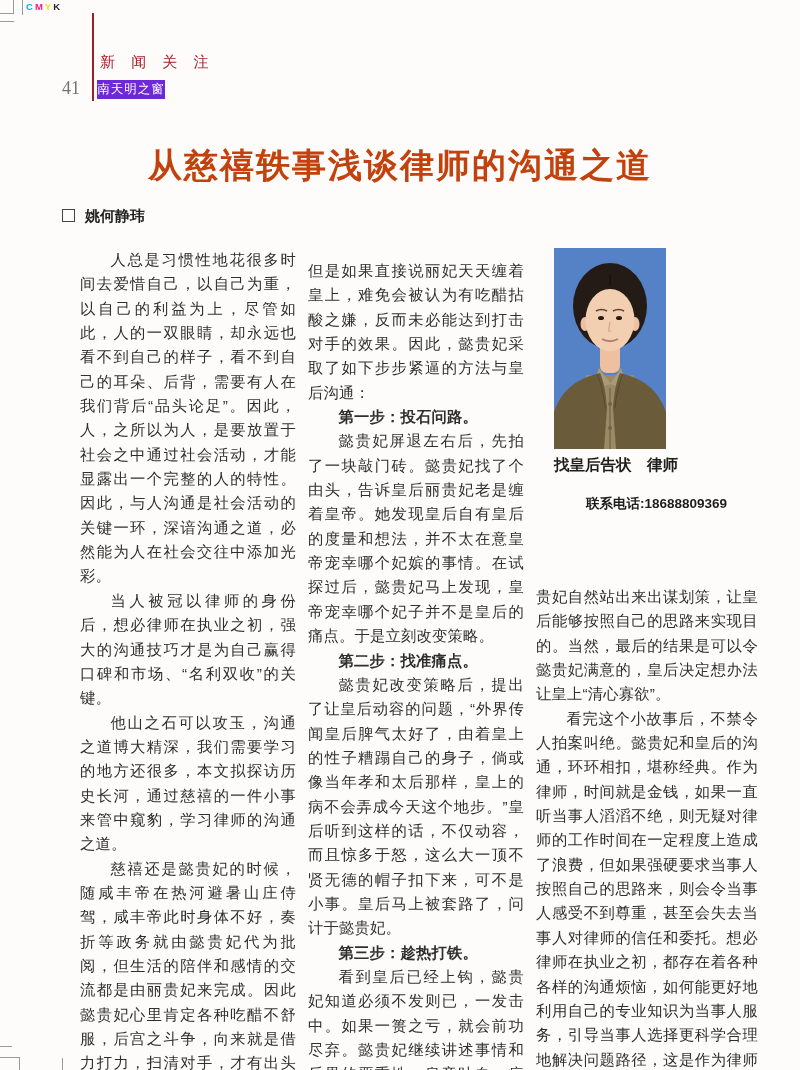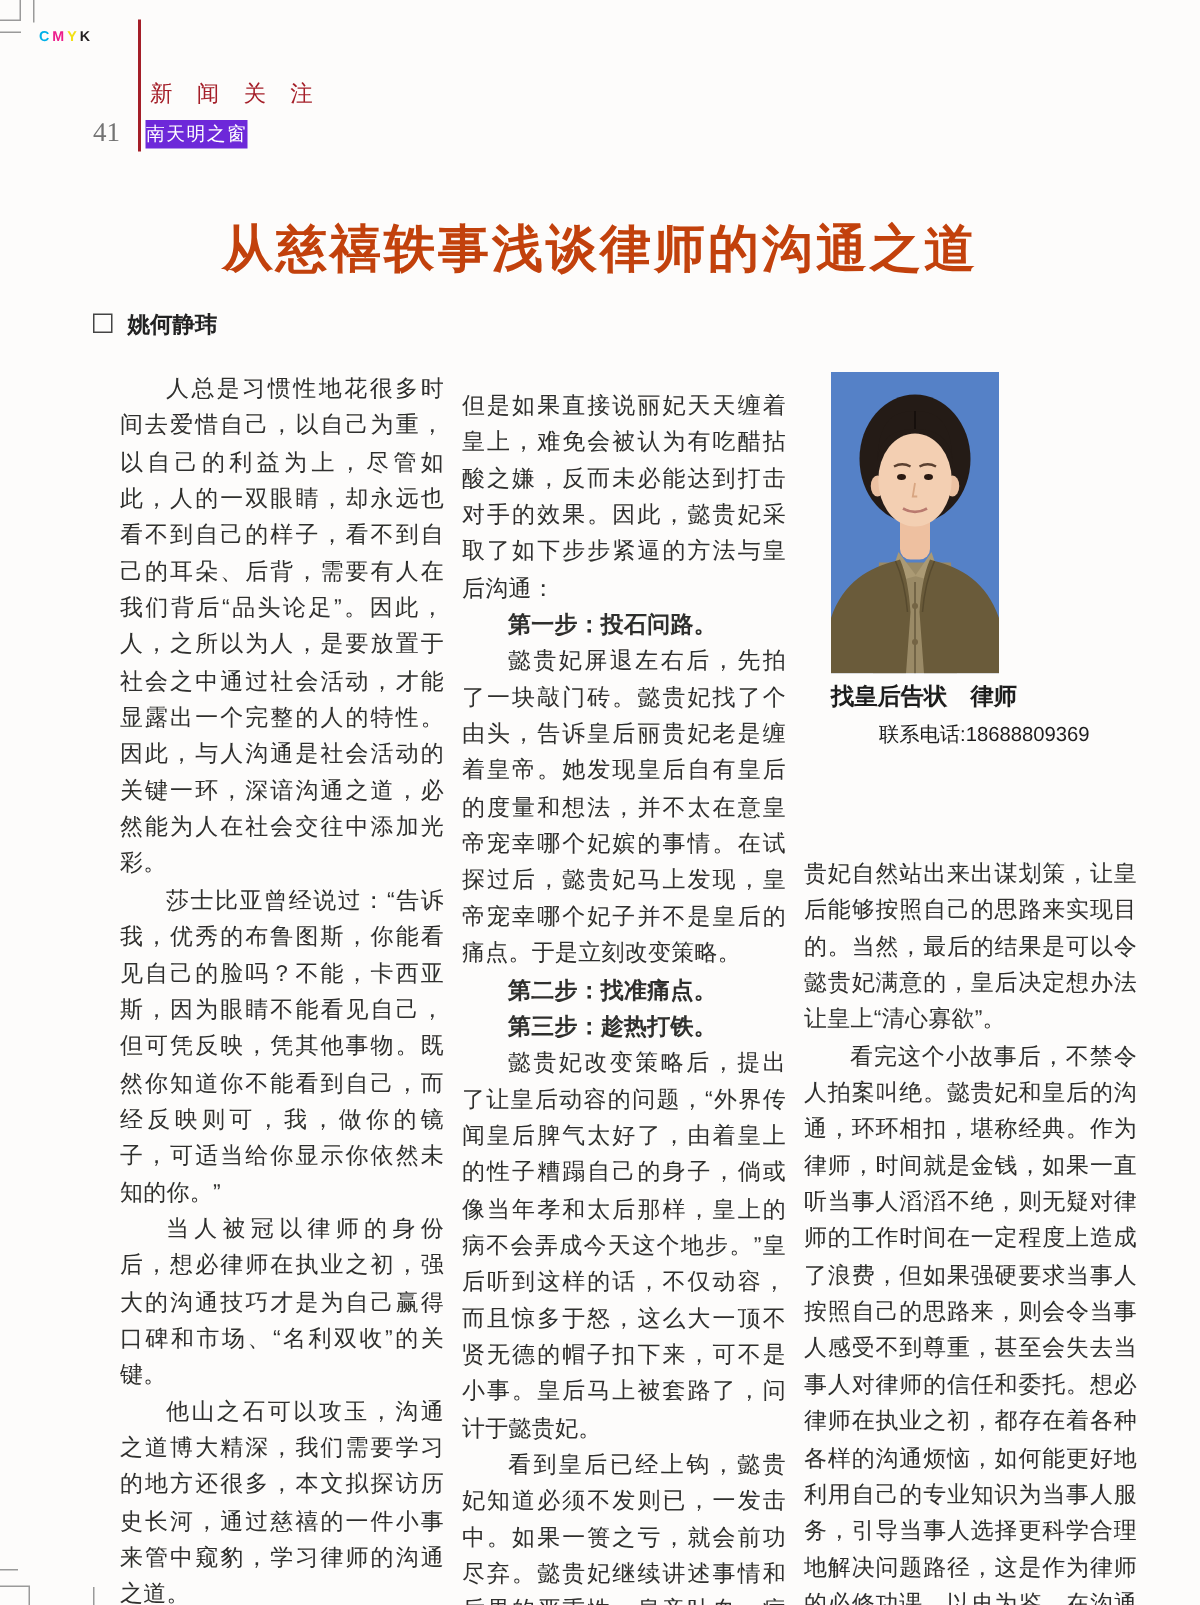--- a/index.html
+++ b/index.html
@@ -9,21 +9,21 @@
     font-family:"Liberation Sans","DejaVu Sans",sans-serif;
   }
   
   .mark{position:absolute;background:#9a9a9a;}
   .tl-box{position:absolute;left:-7px;top:-7px;width:19px;height:19px;border:1px solid #9a9a9a;background:transparent;}
   .bl-box{position:absolute;left:-7px;top:1057px;width:25px;height:30px;border:1px solid #9a9a9a;background:transparent;}
   .tl-h2{left:0;top:21px;width:14px;height:1px;}
   .tl-v2{left:22px;top:0;width:1px;height:15px;}
   .bl-h1{left:0;top:1046px;width:12px;height:1px;}
   .bl-v3{left:62px;top:1058px;width:1px;height:12px;}
-  .cmyk{position:absolute;left:26px;top:19px;font-size:9.5px;font-weight:bold;letter-spacing:1px;}
+  .cmyk{position:absolute;left:26px;top:1px;font-size:9.5px;font-weight:bold;letter-spacing:1px;}
   .cmyk span{margin-right:1px;}
   .ink-c{color:#00b0e8;} .ink-m{color:#ec1e8c;} .ink-y{color:#f2e014;} .ink-k{color:#231f20;}
 
   
   .red-vline{position:absolute;left:92px;top:13px;width:2px;height:88px;background:#a41e28;}
   .section-label{position:absolute;left:100px;top:53px;font-size:15px;font-weight:normal;color:#a41e28;letter-spacing:6px;white-space:nowrap;}
   .page-num{position:absolute;left:62px;top:78px;font-size:18px;color:#737373;font-family:"Liberation Serif","DejaVu Serif",serif;}
   .edition-badge{position:absolute;left:97px;top:80px;width:68px;height:19px;background:#6d28d9;color:#fff;
     font-size:12.5px;line-height:19px;text-align:center;letter-spacing:1px;}
 
@@ -41,21 +41,21 @@
   .col3{left:536px;width:222px;}
   .col p.blk{margin:0;text-align:justify;font-size:15.3px;line-height:24.35px;letter-spacing:0.2px;
     text-justify:inter-ideograph;word-break:break-all;}
   .col p.indent{text-indent:2em;}
   .col p.noindent{text-indent:0;margin-top:11px;}
   .col p.heading{font-weight:bold;text-indent:2em;}
 
   
   .photo-wrap{margin:0 0 5px 18px;width:112px;height:201px;overflow:hidden;}
   .caption-name{margin-left:18px;font-size:15.5px;font-weight:bold;color:#1d1d1d;line-height:22px;}
-  .caption-phone{margin-left:18px;font-size:13.5px;font-weight:normal;color:#1d1d1d;line-height:20px;margin-top:4px;padding-left:32px;}
+  .caption-phone{margin-left:18px;font-size:13.5px;font-weight:bold;color:#1d1d1d;line-height:20px;margin-top:18px;padding-left:32px;}
   .col3-spacer{height:60px;}
 </style>
 </head>
 <body>
 
 <div class="page">
 
   <div class="tl-box"></div>
   <div class="mark tl-h2"></div>
   <div class="mark tl-v2"></div>
@@ -71,33 +71,32 @@
   <div class="page-num">41</div>
   <div class="edition-badge">南天明之窗</div>
 
   <div class="title">从慈禧轶事浅谈律师的沟通之道</div>
   <div class="author-line">
     <span class="author-box"></span><span>姚何静玮</span>
   </div>
 
   <div class="col col1">
       <p class="blk indent">人总是习惯性地花很多时间去爱惜自己，以自己为重，以自己的利益为上，尽管如此，人的一双眼睛，却永远也看不到自己的样子，看不到自己的耳朵、后背，需要有人在我们背后“品头论足”。因此，人，之所以为人，是要放置于社会之中通过社会活动，才能显露出一个完整的人的特性。因此，与人沟通是社会活动的关键一环，深谙沟通之道，必然能为人在社会交往中添加光彩。</p>
-      <p class="blk indent">莎士比亚曾经说过：“告诉我，优秀的布鲁图斯，你能看见自己的脸吗？不能，卡西亚斯，因为眼睛不能看见自己，但可凭反映，凭其他事物。既然你知道你不能看到自己，而经反映则可，我，做你的镜子，可适当给你显示你依然未知的你。”</p>
       <p class="blk indent">当人被冠以律师的身份后，想必律师在执业之初，强大的沟通技巧才是为自己赢得口碑和市场、“名利双收”的关键。</p>
       <p class="blk indent">他山之石可以攻玉，沟通之道博大精深，我们需要学习的地方还很多，本文拟探访历史长河，通过慈禧的一件小事来管中窥豹，学习律师的沟通之道。</p>
       <p class="blk indent">慈禧还是懿贵妃的时候，随咸丰帝在热河避暑山庄侍驾，咸丰帝此时身体不好，奏折等政务就由懿贵妃代为批阅，但生活的陪伴和感情的交流都是由丽贵妃来完成。因此懿贵妃心里肯定各种吃醋不舒服，后宫之斗争，向来就是借力打力，扫清对手，才有出头之日。因此，懿贵妃的办法就是，找皇后告状。</p>
     </div>
 
   <div class="col col2">
       <p class="blk noindent">但是如果直接说丽妃天天缠着皇上，难免会被认为有吃醋拈酸之嫌，反而未必能达到打击对手的效果。因此，懿贵妃采取了如下步步紧逼的方法与皇后沟通：</p>
       <p class="blk heading">第一步：投石问路。</p>
       <p class="blk indent">懿贵妃屏退左右后，先拍了一块敲门砖。懿贵妃找了个由头，告诉皇后丽贵妃老是缠着皇帝。她发现皇后自有皇后的度量和想法，并不太在意皇帝宠幸哪个妃嫔的事情。在试探过后，懿贵妃马上发现，皇帝宠幸哪个妃子并不是皇后的痛点。于是立刻改变策略。</p>
       <p class="blk heading">第二步：找准痛点。</p>
+      <p class="blk indent">懿贵妃改变策略后，提出了让皇后动容的问题，“外界传闻皇后脾气太好了，由着皇上的性子糟蹋自己的身子，倘或像当年孝和太后那样，皇上的病不会弄成今天这个地步。”皇后听到这样的话，不仅动容，而且惊多于怒，这么大一顶不贤无德的帽子扣下来，可不是小事。皇后马上被套路了，问计于懿贵妃。</p>
       <p class="blk heading">第三步：趁热打铁。</p>
-      <p class="blk indent">懿贵妃改变策略后，提出了让皇后动容的问题，“外界传闻皇后脾气太好了，由着皇上的性子糟蹋自己的身子，倘或像当年孝和太后那样，皇上的病不会弄成今天这个地步。”皇后听到这样的话，不仅动容，而且惊多于怒，这么大一顶不贤无德的帽子扣下来，可不是小事。皇后马上被套路了，问计于懿贵妃。</p>
       <p class="blk indent">看到皇后已经上钩，懿贵妃知道必须不发则已，一发击中。如果一篑之亏，就会前功尽弃。懿贵妃继续讲述事情和后果的严重性，皇帝吐血，病势沉重，如果皇上有不测，储君年幼，大权旁落，皇后和她岂还会有立足之地？皇后深知奸臣专权，欺侮孤儿寡母的后果。因此，弹压丽妃的决定已暗中下定了。</p>
     </div>
 
   <div class="col col3">
     <div class="photo-wrap">
       <svg width="112" height="201" viewBox="0 0 112 201" xmlns="http://www.w3.org/2000/svg">
         <rect x="0" y="0" width="112" height="201" fill="#5581c7"></rect>
 
         <ellipse cx="56" cy="58" rx="37" ry="43" fill="#241b16"></ellipse>
 

